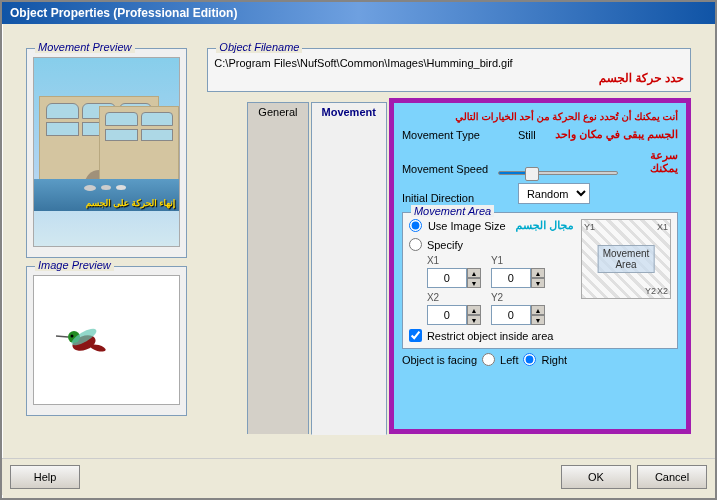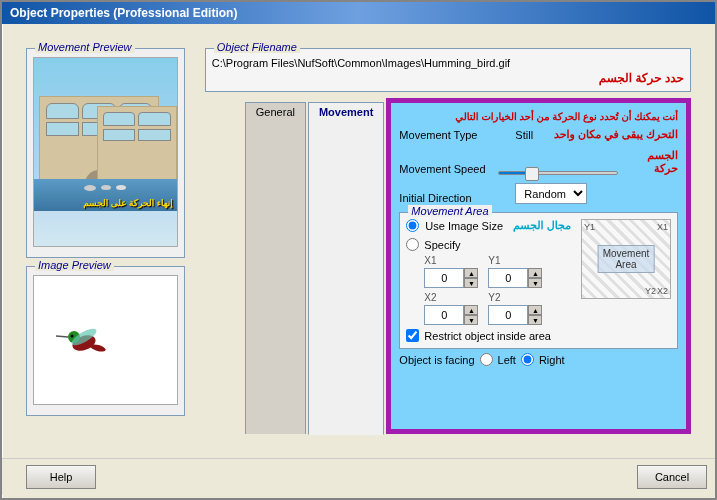--- a/index.html
+++ b/index.html
@@ -371,21 +371,20 @@
     }
 
     .btn {
       min-width: 70px;
       height: 24px;
       border: 1px solid #848484;
       background: linear-gradient(to bottom, #f5f5f5, #d4d0c8);
       font-size: 11px;
       cursor: pointer;
       padding: 0 12px;
-      margin-left: 16px;
     }
 
     .right-buttons {
       display: flex;
       gap: 6px;
     }
 
     input[type="radio"] {
       margin: 0;
     }
@@ -500,32 +499,32 @@
         </div>
 
         <div class="tab-content">
 
           <div style="color:#cc0000;font-size:10px;font-weight:bold;direction:rtl;text-align:right;margin-bottom:6px;">أنت يمكنك أن تُحدد نوع الحركة من أحد الخيارات التالي</div>
 
           <div class="form-row">
             <span class="form-label">Movement Type</span>
             <span class="still-text">Still</span>
             <span style="flex:1;"></span>
-            <span style="color:#cc0000;font-weight:bold;font-size:11px;direction:rtl;">التحرك يبقى في مكان واحد</span>
+            <span style="color:#cc0000;font-weight:bold;font-size:11px;direction:rtl;">الجسم يبقى في مكان واحد</span>
           </div>
 
           <div class="form-row">
             <span class="form-label">Movement Speed</span>
             <div class="slider-container">
               <div class="slider">
                 <div class="slider-thumb"></div>
               </div>
             </div>
             <span style="flex:1;"></span>
-            <span style="color:#cc0000;font-weight:bold;font-size:11px;direction:rtl;">الجسم حركة</span>
+            <span style="color:#cc0000;font-weight:bold;font-size:11px;direction:rtl;">سرعة يمكنك</span>
           </div>
 
           <div class="form-row">
             <span class="form-label">Initial Direction</span>
             <select>
               <option>Random</option>
             </select>
           </div>
 
           <div class="movement-area-group">
@@ -616,16 +615,17 @@
           </div>
 
         </div>
       </div>
     </div>
   </div>
 
   <div class="bottom-bar">
     <button class="btn">Help</button>
     <div class="right-buttons">
+      <button class="btn">OK</button>
       <button class="btn">Cancel</button>
     </div>
   </div>
 </div>
 
 </body></html>

